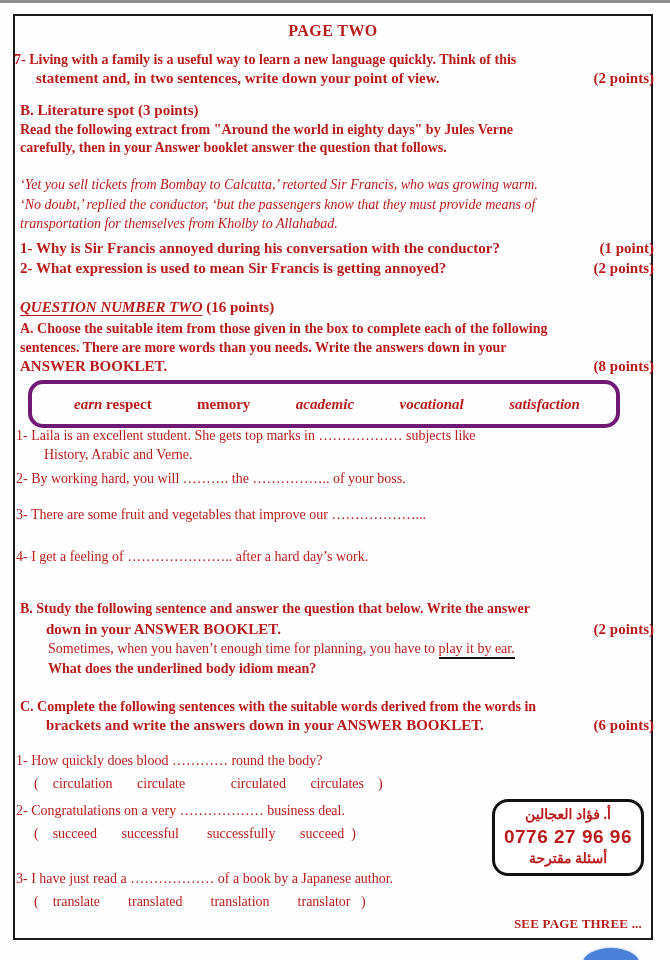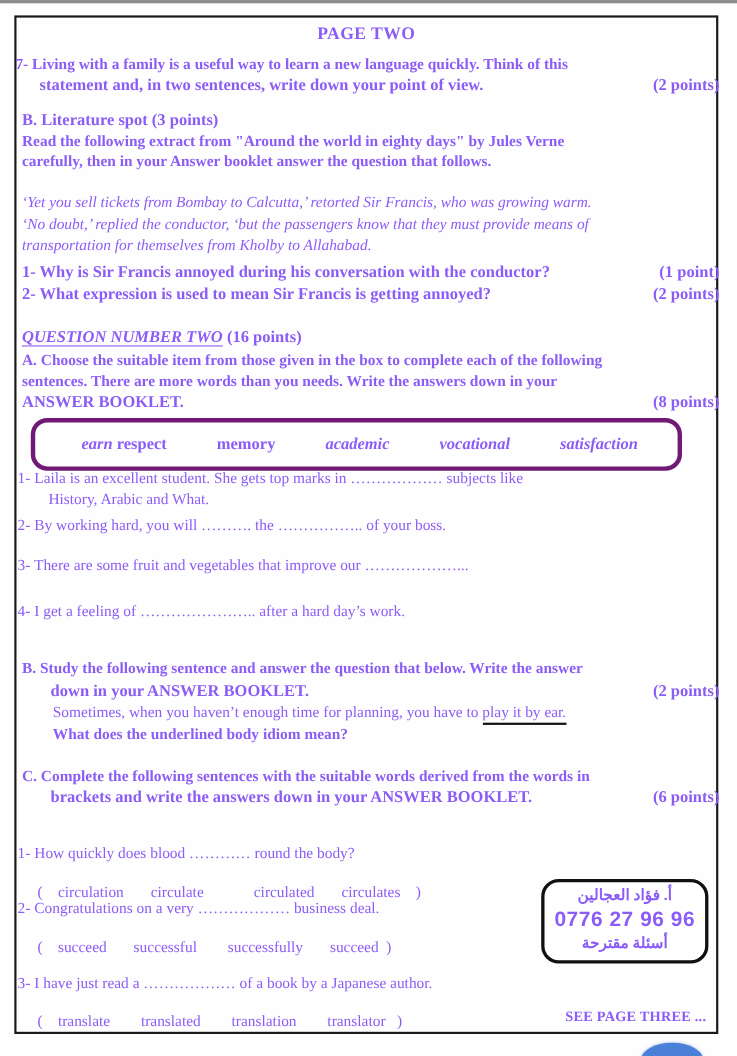--- a/index.html
+++ b/index.html
@@ -1,17 +1,17 @@
 <!DOCTYPE html>
 <html><head>
 <meta charset="utf-8">
 <style>
   html,body{margin:0;padding:0;background:#ffffff;}
   #page{position:relative;width:670px;height:960px;background:#fefefe;overflow:hidden;
-        font-family:"Liberation Serif","DejaVu Serif",serif;color:#8b5cf6;
+        font-family:"Liberation Serif","DejaVu Serif",serif;color:#b91c1c;
         -webkit-font-smoothing:antialiased;}
   .top-strip{position:absolute;left:0;top:0;width:100%;height:3px;background:#8d8d8d;}
   .page-border{position:absolute;left:13px;top:14px;width:640px;height:926px;
                border:2px solid #1a1a1a;box-sizing:border-box;background:transparent;}
   .abs{position:absolute;}
   .bold{font-weight:bold;}
   .ital{font-style:italic;}
   .nowrap{white-space:nowrap;}
   .line{line-height:18px;white-space:nowrap;font-size:14px;}
   .flexline{display:flex;justify-content:space-between;line-height:18px;font-size:15px;}
@@ -48,21 +48,21 @@
   .bblock .l2{padding-left:26px;}
   .bblock .l3{padding-left:28px;font-weight:normal;}
   .bblock .l4{padding-left:28px;}
   .uphrase{border-bottom:2px solid #111;padding-bottom:1px;}
 
   .cblock{left:20px;top:697px;width:634px;font-weight:bold;}
   .cblock .line,.cblock .flexline{line-height:19px;}
   .cblock .l2{padding-left:26px;align-items:flex-end;}
 
   .citem{left:16px;width:470px;font-size:15px;}
-  .citem .line{line-height:19px;margin-top:16px;}
+  .citem .line{line-height:19px;}
   .opts{white-space:pre;padding-left:18px;margin-top:4px;}
   .c1{top:751px;} .c2{top:801px;} .c3{top:869px;}
 
   .stamp{left:492px;top:799px;width:152px;border:3px solid #111;border-radius:16px;
          box-sizing:border-box;text-align:center;font-weight:bold;padding:3px 4px 4px 4px;background:#fff;}
   .stamp .s-l1{font-size:14px;line-height:20px;}
   .stamp .s-l2{font-size:19px;line-height:23px;letter-spacing:.5px;font-family:"Liberation Sans","DejaVu Sans",sans-serif;}
   .stamp .s-l3{font-size:14px;line-height:21px;}
 
   .footer{right:28px;top:916px;font-size:13px;font-weight:bold;letter-spacing:.2px;}
@@ -125,21 +125,21 @@
   <div class="abs word-box">
     <span class="nowrap"><span class="ital">earn</span><span> respect</span></span>
     <span>memory</span>
     <span class="ital">academic</span>
     <span class="ital">vocational</span>
     <span class="ital">satisfaction</span>
   </div>
 
   <div class="abs sent s1">
     <div class="line">1- Laila is an excellent student. She gets top marks in ……………… subjects like</div>
-    <div class="line l2">History, Arabic and What.</div>
+    <div class="line l2">History, Arabic and Verne.</div>
   </div>
   <div class="abs sent s2">
     <div class="line">2-  By working hard, you will ………. the …………….. of your boss.</div>
   </div>
   <div class="abs sent s3">
     <div class="line">3- There are some fruit and vegetables that improve our ………………...</div>
   </div>
   <div class="abs sent s4">
     <div class="line">4-  I get a feeling of ………………….. after a hard day’s work.</div>
   </div>

